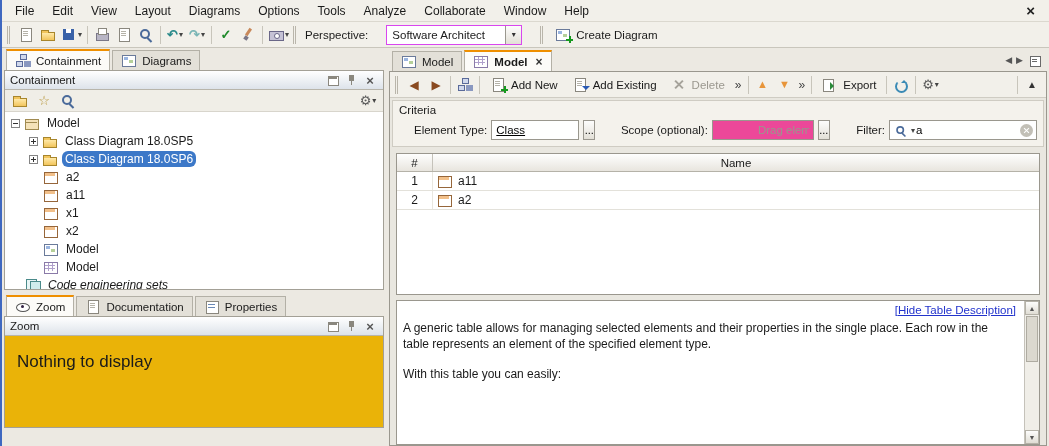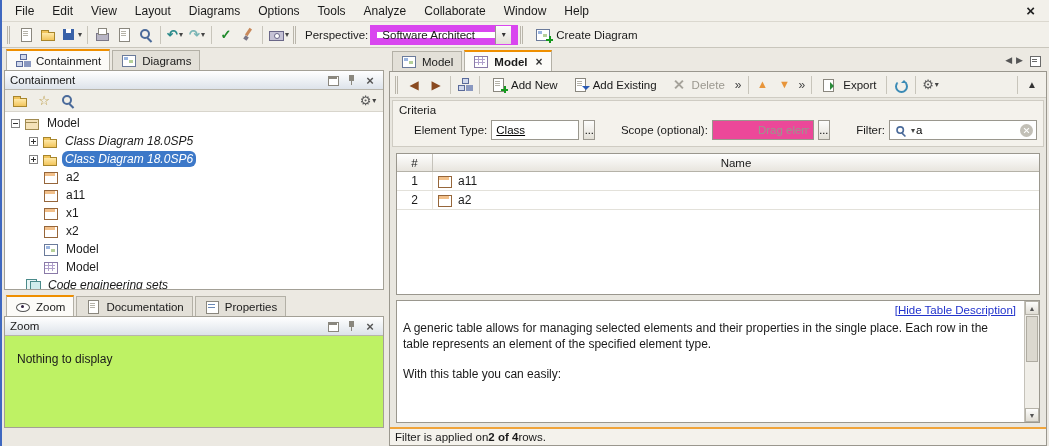--- a/index.html
+++ b/index.html
@@ -16,21 +16,21 @@
   .menubar{height:22px;display:flex;align-items:center;background:#f2f0ea;border-bottom:1px solid #dbd8cf;padding:0 4px;}
   .menu-item{padding:13px 9px;cursor:default;text-align:center;}
   .menu-close{margin-left:auto;font-size:15px;font-weight:bold;color:#222;padding:0 10px;cursor:default;}
   
   .toolbar{height:26px;display:flex;align-items:center;background:#f2f0ea;border-bottom:1px solid #c9c6bc;padding:0 3px;}
   .grip{width:3px;height:18px;border-left:3px double #b9b5aa;margin:0 5px 0 2px;}
   .tsep{width:1px;height:18px;background:#c8c5bb;margin:0 3px;}
   .tbtn{height:22px;min-width:22px;display:flex;align-items:center;justify-content:center;border:1px solid transparent;background:none;padding:0 1px;cursor:default;}
   .dd{font-size:8px;color:#444;margin-left:1px;}
   .glyphbtn{font-size:13px;line-height:1;}
-  .combo{display:flex;align-items:center;height:20px;background:#fff;border:7px solid #d946ef;margin:0 0;}
+  .combo{display:flex;align-items:center;height:20px;background:#fff;border:1px solid #d946ef;margin:0 16px;}
   .combo-val{padding:0 5px;min-width:118px;font-size:11.5px;}
   .combo-arrow{width:16px;height:18px;background:linear-gradient(#fdfdfc,#e2dfd6);border-left:1px solid #9a978e;display:flex;align-items:center;justify-content:center;font-size:8px;color:#333;}
   .flatbtn{display:flex;align-items:center;gap:5px;padding:2px 6px;font-size:11.5px;border:1px solid transparent;cursor:default;}
   .tb-label{font-size:11.5px;margin:0 2px 0 4px;}
   
   .i{position:relative;display:inline-block;width:16px;height:15px;flex:none;}
   .i-page::before{content:"";position:absolute;left:3px;top:1px;width:9px;height:12px;background:#fff;border:1px solid #8a877e;}
   .i-page::after{content:"";position:absolute;left:5px;top:4px;width:5px;height:1px;background:#b5b2a8;box-shadow:0 2px 0 #b5b2a8,0 4px 0 #b5b2a8;}
   .i-folder::before{content:"";position:absolute;left:1px;top:5px;width:12px;height:7px;background:linear-gradient(#ffe9a8,#f2c55c);border:1px solid #a8862c;}
   .i-folder::after{content:"";position:absolute;left:1px;top:3px;width:6px;height:2px;background:#f2c55c;border:1px solid #a8862c;border-bottom:none;}
@@ -90,28 +90,28 @@
   .phead{height:19px;display:flex;align-items:center;padding:0 5px;background:linear-gradient(#ffffff,#dde3ea);border-bottom:1px solid #b8b5ab;font-size:11.5px;}
   .phead .sp{flex:1;}
   .phbtn{width:16px;height:15px;display:flex;align-items:center;justify-content:center;margin-left:2px;cursor:default;}
   .phclose{font-size:13px;font-weight:bold;color:#555;line-height:1;}
   .ttb{height:22px;display:flex;align-items:center;gap:2px;padding:0 4px;background:#f0eee7;border-bottom:1px solid #d8d5cc;}
   .ttb .sp{flex:1;}
   .star{font-size:13px;color:#b59232;line-height:1;}
   .gear{font-size:13px;color:#5a5a5a;line-height:1;}
   .tree{flex:1;background:#fff;overflow:hidden;padding-top:2px;}
   .trow{height:18px;display:flex;align-items:center;gap:4px;font-size:12px;cursor:default;}
-  .L0{padding-left:6px;} .L1{padding-left:24px;font-style:italic;} .L1n{padding-left:38px;} .L0n{padding-left:20px;font-style:italic;}
+  .L0{padding-left:6px;} .L1{padding-left:24px;} .L1n{padding-left:38px;} .L0n{padding-left:20px;font-style:italic;}
   .exp{position:relative;width:9px;height:9px;border:1px solid #848484;background:#fff;flex:none;}
   .exp::before{content:"";position:absolute;left:1px;right:1px;top:3px;height:1px;background:#333;}
   .exp.plus::after{content:"";position:absolute;top:1px;bottom:1px;left:3px;width:1px;background:#333;}
   .tlabel{padding:1px 3px;white-space:nowrap;}
   .tlabel.sel{background:#3c78c8;color:#fff;border-radius:6px;}
   .hsplit{height:5px;}
-  .zoom-body{height:91px;background:#bef264;padding:16px 0 0 12px;font-size:12px;}
+  .zoom-body{height:91px;background:#eab308;padding:16px 0 0 12px;font-size:17px;}
   
   .right{flex:1;display:flex;flex-direction:column;padding:1px 2px 0 2px;min-width:0;}
   .etabs{height:22px;display:flex;align-items:flex-end;gap:2px;padding-left:3px;}
   .etabs .tab.active .lbl{font-weight:bold;}
   .tabclose{font-size:12px;font-weight:bold;color:#333;margin-left:3px;line-height:1;}
   .etabnav{margin-left:auto;display:flex;align-items:center;gap:4px;padding:0 4px 3px 0;color:#555;}
   .navglyph{font-size:9px;line-height:1;color:#555;}
   .econtent{flex:1;border:1px solid #9a978e;background:#e9e7e0;display:flex;flex-direction:column;min-height:0;}
   .etoolbar{height:26px;display:flex;align-items:center;background:#f2f0ea;border-bottom:1px solid #cfccc3;padding:0 3px;}
   .navarrow{font-size:12px;color:#8a4a20;line-height:1;}
@@ -494,22 +494,17 @@
             <div class="desc-easily">With this table you can easily:</div>
           </div>
           <div class="vscroll">
             <span class="varrow">▲</span>
             <span class="vthumb"></span>
             <span class="vfill"></span>
             <span class="varrow">▼</span>
           </div>
         </div>
 
-        <div class="statusbar">
-          <span>Filter is applied on </span>
-          <b>2 of 4</b>
-          <span> rows.</span>
-        </div>
 
       </div>
     </div>
   </div>
 </div>
 
 </body></html>

